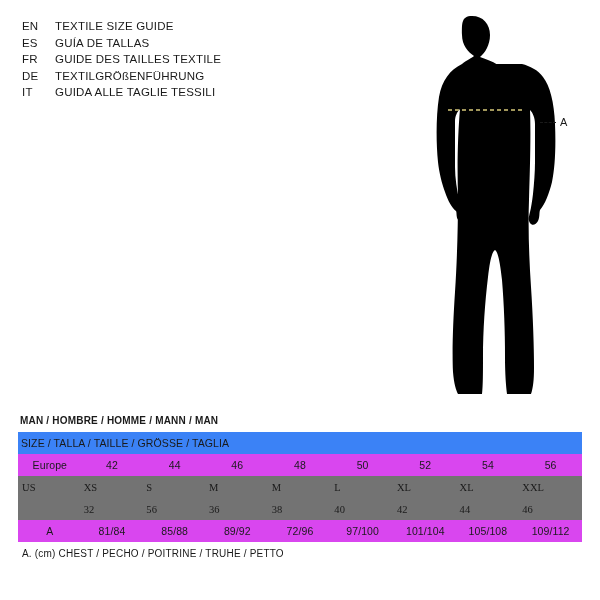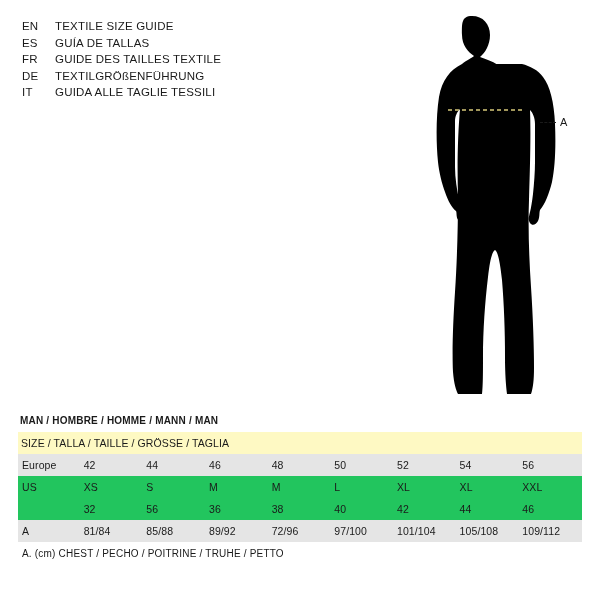--- a/index.html
+++ b/index.html
@@ -106,30 +106,32 @@
     width: 564px;
     font-size: 10.5px;
     table-layout: fixed;
   }
   table.size-table td {
     padding: 4px 3px 4px 3px;
     height: 14px;
     letter-spacing: 0.1px;
   }
   .row-head td {
-    background: #fef9c3;
+    background: #3b82f6;
     font-size: 10.5px;
     padding-top: 3px;
     padding-bottom: 3px;
   }
   .row-alt td {
-    background: #22c55e;
+    background: #737373;
+    font-family: Liberation Serif, serif;
   }
   .row-plain td {
-    background: #e5e5e5;
+    background: #d946ef;
+    text-align: center;
   }
   .col-label {
     width: 86px;
     padding-left: 4px !important;
   }
   .cell-val {
     width: 68px;
     text-align: left;
   }
   .footnote {

